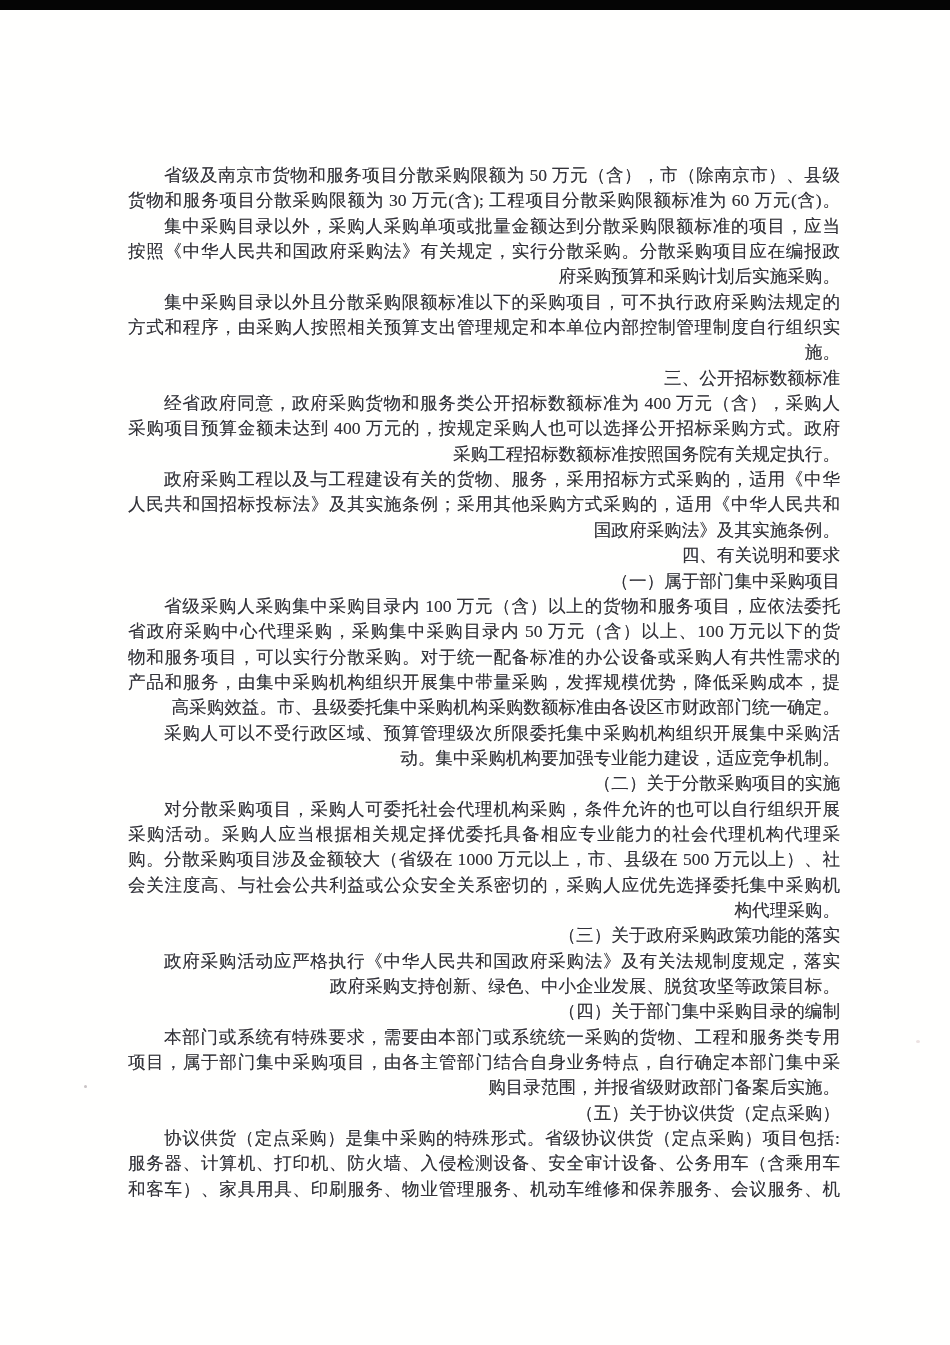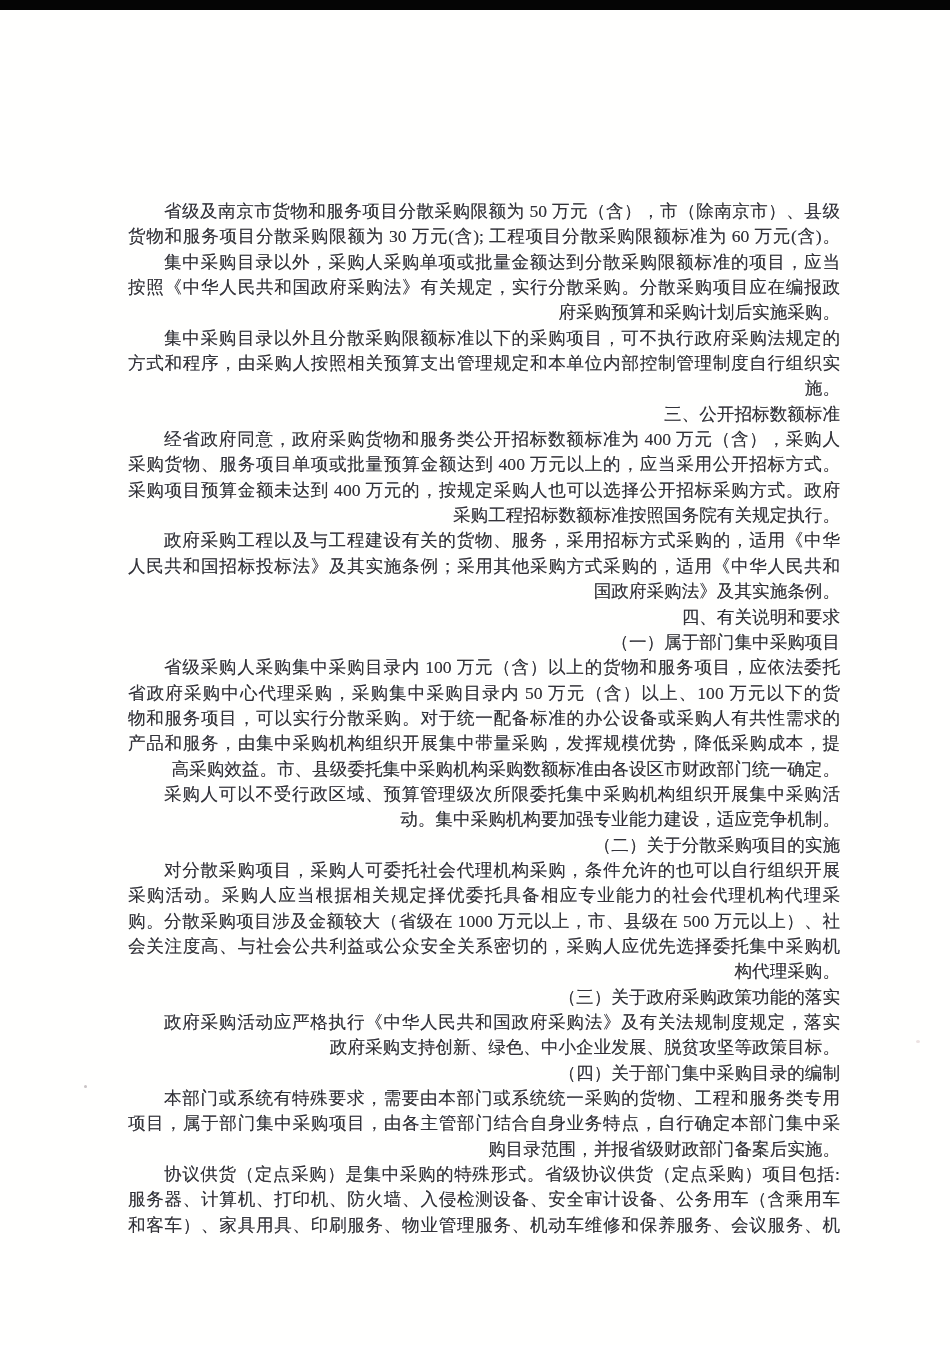--- a/index.html
+++ b/index.html
@@ -29,21 +29,20 @@
   }
   .doc-text {
     position: absolute;
     left: 128px;
     top: 163px;
     width: 712px;
     font-size: 17.6px;
     line-height: 25.35px;
     color: #33333a;
     text-shadow: 0 0 0.5px rgba(55, 55, 62, 0.55);
-    margin-top: 36px;
   }
   .line {
     min-height: 25.35px;
     text-align: right;
     white-space: normal;
   }
   .line.full {
     text-align: justify;
     text-align-last: justify;
   }
@@ -78,21 +77,20 @@
       <div class="line indent full">省级及南京市货物和服务项目分散采购限额为 50 万元（含），市（除南京市）、县级</div>
       <div class="line full">货物和服务项目分散采购限额为 30 万元(含); 工程项目分散采购限额标准为 60 万元(含)。</div>
       <div class="line indent full">集中采购目录以外，采购人采购单项或批量金额达到分散采购限额标准的项目，应当</div>
       <div class="line full">按照《中华人民共和国政府采购法》有关规定，实行分散采购。分散采购项目应在编报政</div>
       <div class="line">府采购预算和采购计划后实施采购。</div>
       <div class="line indent full">集中采购目录以外且分散采购限额标准以下的采购项目，可不执行政府采购法规定的</div>
       <div class="line full">方式和程序，由采购人按照相关预算支出管理规定和本单位内部控制管理制度自行组织实</div>
       <div class="line">施。</div>
       <div class="line indent">三、公开招标数额标准</div>
       <div class="line indent full">经省政府同意，政府采购货物和服务类公开招标数额标准为 400 万元（含），采购人</div>
-      <div class="line full">采购货物、服务项目单项或批量预算金额达到 400 万元以上的，应当采用公开招标方式。</div>
       <div class="line full">采购项目预算金额未达到 400 万元的，按规定采购人也可以选择公开招标采购方式。政府</div>
       <div class="line">采购工程招标数额标准按照国务院有关规定执行。</div>
       <div class="line indent full">政府采购工程以及与工程建设有关的货物、服务，采用招标方式采购的，适用《中华</div>
       <div class="line full">人民共和国招标投标法》及其实施条例；采用其他采购方式采购的，适用《中华人民共和</div>
       <div class="line">国政府采购法》及其实施条例。</div>
       <div class="line indent">四、有关说明和要求</div>
       <div class="line indent">（一）属于部门集中采购项目</div>
       <div class="line indent full">省级采购人采购集中采购目录内 100 万元（含）以上的货物和服务项目，应依法委托</div>
       <div class="line full">省政府采购中心代理采购，采购集中采购目录内 50 万元（含）以上、100 万元以下的货</div>
       <div class="line full">物和服务项目，可以实行分散采购。对于统一配备标准的办公设备或采购人有共性需求的</div>
@@ -106,19 +104,20 @@
       <div class="line full">购。分散采购项目涉及金额较大（省级在 1000 万元以上，市、县级在 500 万元以上）、社</div>
       <div class="line full">会关注度高、与社会公共利益或公众安全关系密切的，采购人应优先选择委托集中采购机</div>
       <div class="line">构代理采购。</div>
       <div class="line indent">（三）关于政府采购政策功能的落实</div>
       <div class="line indent full">政府采购活动应严格执行《中华人民共和国政府采购法》及有关法规制度规定，落实</div>
       <div class="line">政府采购支持创新、绿色、中小企业发展、脱贫攻坚等政策目标。</div>
       <div class="line indent">（四）关于部门集中采购目录的编制</div>
       <div class="line indent full">本部门或系统有特殊要求，需要由本部门或系统统一采购的货物、工程和服务类专用</div>
       <div class="line full">项目，属于部门集中采购项目，由各主管部门结合自身业务特点，自行确定本部门集中采</div>
       <div class="line">购目录范围，并报省级财政部门备案后实施。</div>
+      <div class="line indent">（五）关于协议供货（定点采购）</div>
       <div class="line indent full">协议供货（定点采购）是集中采购的特殊形式。省级协议供货（定点采购）项目包括:</div>
       <div class="line full">服务器、计算机、打印机、防火墙、入侵检测设备、安全审计设备、公务用车（含乘用车</div>
       <div class="line full">和客车）、家具用具、印刷服务、物业管理服务、机动车维修和保养服务、会议服务、机</div>
     </div>
   <div class="speck s1"></div>
   <div class="speck s2"></div>
 </div>
 
 </body></html>

